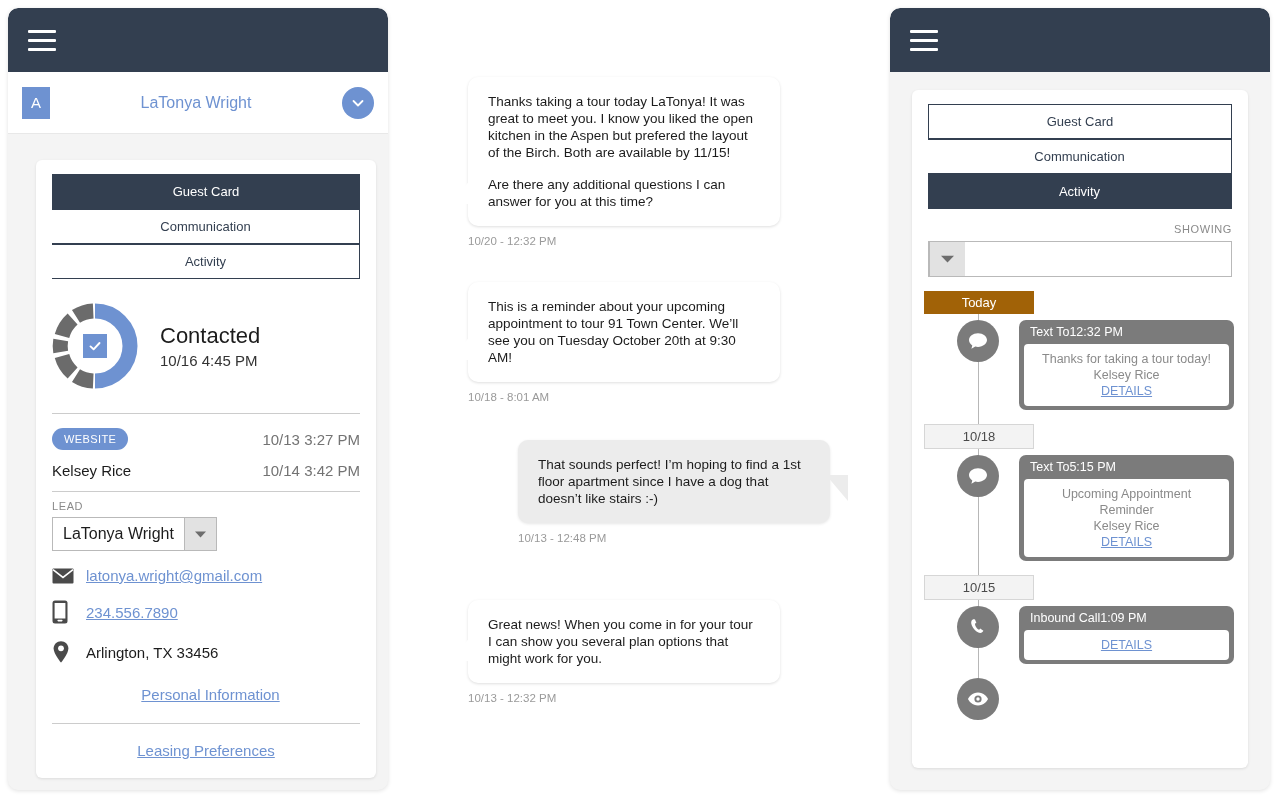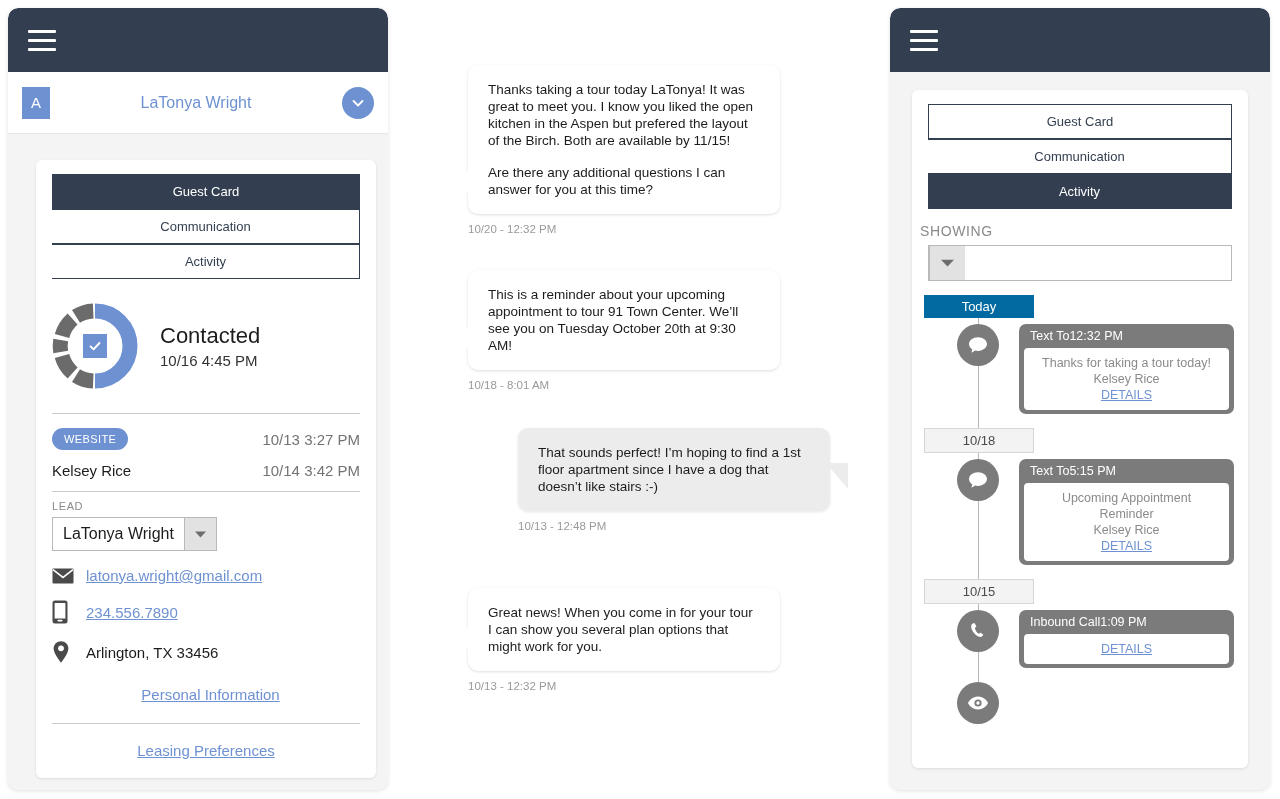--- a/index.html
+++ b/index.html
@@ -118,21 +118,21 @@
   .contact-ico { width: 34px; flex: 0 0 auto; display: flex; align-items: center; justify-content: flex-start; }
   .contact-link { color: #6e92d1; font-size: 15px; text-decoration: underline; cursor: pointer; }
   .contact-plain { color: #1c1c1c; font-size: 15px; }
   .center-link {
     display: block; text-align: center;
     color: #6e92d1; font-size: 15px; text-decoration: underline;
     margin-top: 22px; cursor: pointer;
   }
 
   
-  #chat { position: absolute; left: 440px; top: 0px; width: 430px; height: 727px; }
+  #chat { position: absolute; left: 440px; top: 12px; width: 430px; height: 727px; }
   .msg { position: absolute; }
   .bubble {
     position: relative;
     border-radius: 10px;
     padding: 16px 20px;
     font-size: 13.5px;
     line-height: 17px;
     color: #1c1c1c;
     box-shadow: 0 1px 3px rgba(0,0,0,0.13);
   }
@@ -157,33 +157,33 @@
   .msg-time.right { text-align: left; }
 
   
   #right-panel { left: 890px; top: 8px; width: 380px; height: 782px; }
   .rcard {
     position: absolute;
     left: 22px; top: 82px; width: 336px; height: 678px;
     background: #ffffff; border-radius: 6px;
     box-shadow: 0 1px 3px rgba(0,0,0,0.10);
   }
-  .showing-cap { font-size: 14px; color: #8a8a8a; letter-spacing: .6px; margin: 14px 16px 6px 8px; }
+  .showing-cap { font-size: 11px; color: #8a8a8a; letter-spacing: .6px; margin: 14px 16px 6px 8px; text-align: right; }
   .sel-wide { display: flex; margin: 0 16px; border: 1px solid #b9b9b9; height: 36px; background:#fff; }
   .sel-wide .val { flex: 1; display: flex; align-items: center; padding: 0 10px; font-size: 18px; color: #1c1c1c; }
   .sel-wide .arrow { width: 36px; background: #e2e2e2; border-left: 1px solid #b9b9b9; display: flex; align-items: center; justify-content: center; cursor: pointer; }
 
   .timeline { position: relative; margin: 14px 0 0 0; padding-bottom: 8px; }
   .tl-line { position: absolute; left: 66px; top: 6px; bottom: 24px; width: 1px; background: #b7b7b7; }
   .date-chip {
     position: relative; z-index: 2;
     display: inline-block; margin-left: 12px;
     font-size: 13px; padding: 4px 18px; min-width: 110px; text-align: center;
   }
-  .date-chip.today { background: #0369a1; color: #ffffff; }
+  .date-chip.today { background: #a16207; color: #ffffff; }
   .date-chip.plain { background: #f3f3f3; color: #4a4a4a; border: 1px solid #d6d6d6; }
 
   .tl-item { position: relative; display: flex; align-items: flex-start; margin-top: 6px; padding-left: 12px; }
   .tl-dot {
     position: relative; z-index: 2;
     width: 42px; height: 42px; border-radius: 50%;
     background: #7b7b7b; flex: 0 0 auto;
     display: flex; align-items: center; justify-content: center;
     margin-left: 33px;
   }

